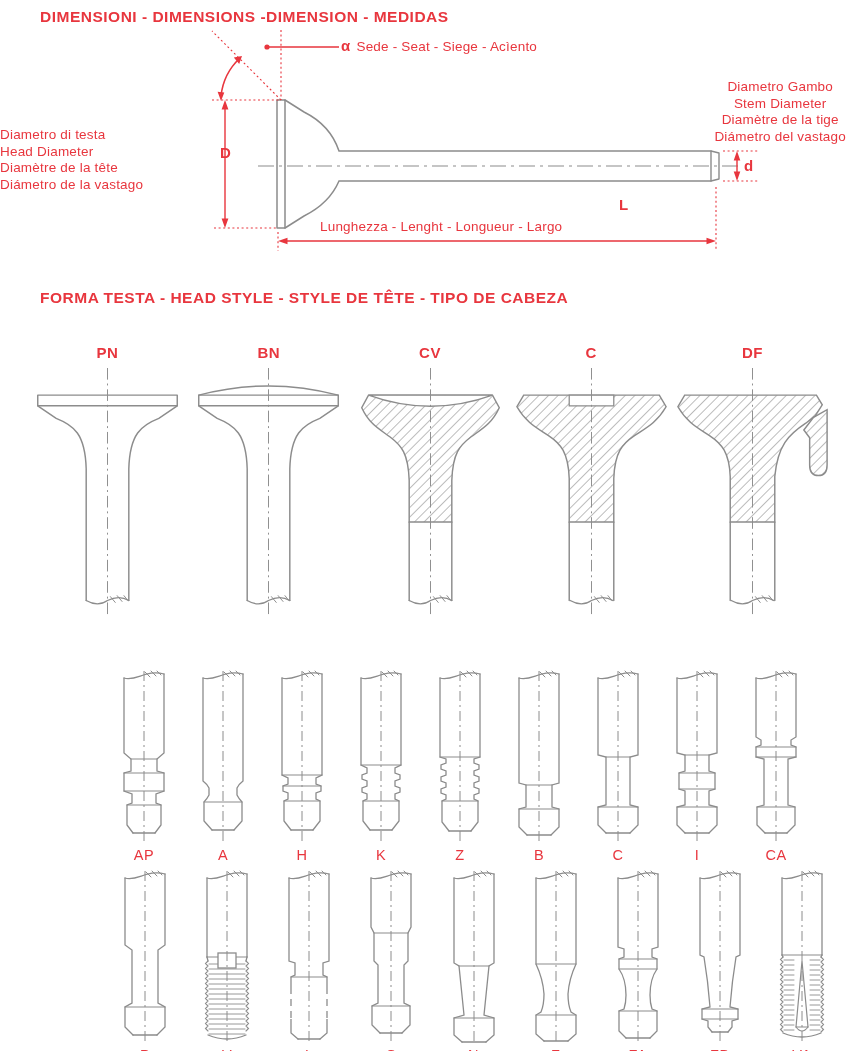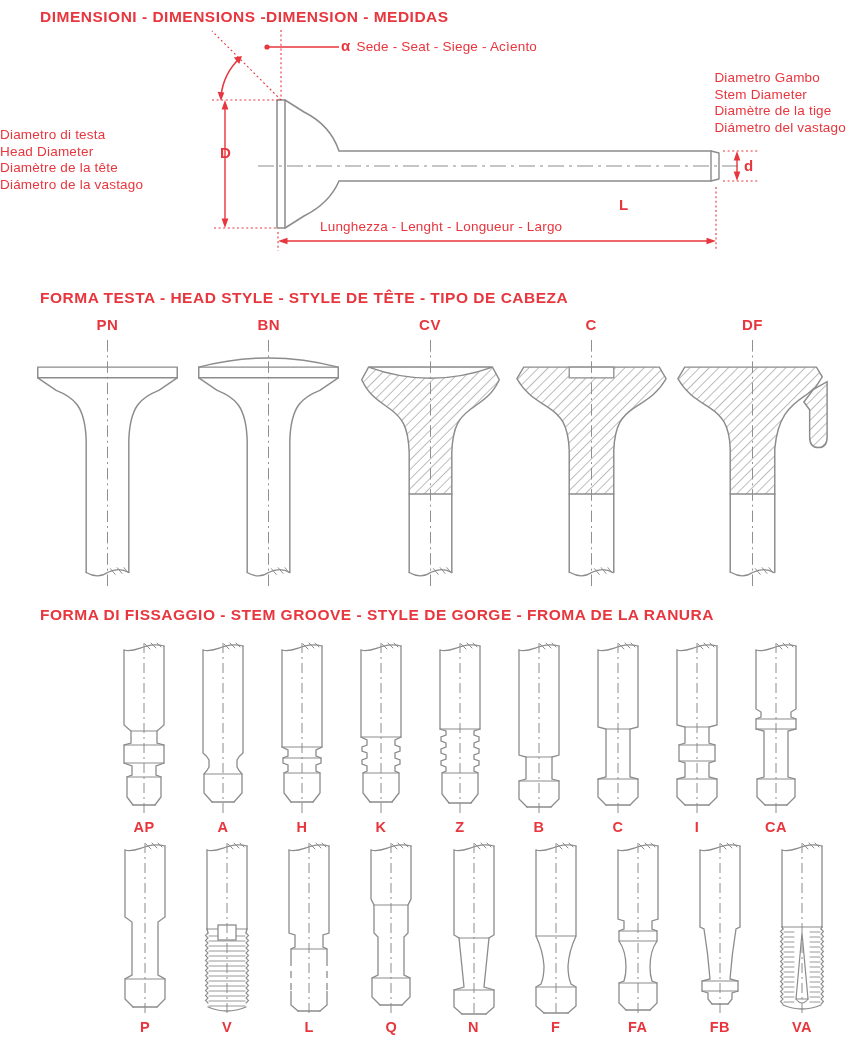--- a/index.html
+++ b/index.html
@@ -4,24 +4,24 @@
 <style>
   :root{ --red:#E8363E; --gray:#8C8C8C; }
   html,body{margin:0;padding:0;background:#fff;}
   .page{position:relative;width:860px;height:1051px;background:#fff;overflow:hidden;
         font-family:"Liberation Sans", sans-serif;}
   .title{position:absolute;color:var(--red);font-weight:700;font-size:15.5px;letter-spacing:.5px;white-space:nowrap;}
   .ann{position:absolute;color:var(--red);font-size:13.5px;line-height:16.5px;letter-spacing:.2px;white-space:nowrap;}
   .sym{position:absolute;color:var(--red);font-weight:700;font-size:15px;}
   .alpha-row{display:flex;align-items:baseline;}
   .alpha-row .asym{font-weight:700;font-size:15px;margin-right:6px;}
-  .row{position:absolute;display:flex;justify-content:space-between;}
+  .row{position:absolute;display:flex;justify-content:space-between;margin-top:28px;}
   .fig{display:flex;flex-direction:column;align-items:center;}
   .hlabel{color:var(--red);font-weight:700;font-size:15px;height:18px;letter-spacing:.5px;}
-  .slabel{color:var(--red);font-weight:700;font-size:14.5px;margin-top:2px;letter-spacing:.5px;}
+  .slabel{color:var(--red);font-weight:400;font-size:14.5px;margin-top:2px;letter-spacing:.5px;}
   svg{display:block;}
 </style>
 </head>
 <body>
 
 <div class="page">
 
   <div class="title" style="left:40px;top:8px">DIMENSIONI - DIMENSIONS -DIMENSION - MEDIDAS</div>
 
   <svg id="dim-svg" width="860" height="270" viewBox="0 0 860 270" style="position:absolute;left:0;top:0">
@@ -43,21 +43,21 @@
   </div>
 
   <div class="ann" style="left:0;width:216px;top:127px;text-align:left">
     <div>Diametro di testa</div>
     <div>Head Diameter</div>
     <div>Diamètre de la tête</div>
     <div>Diámetro de la vastago</div>
   </div>
   <div class="sym" style="left:220px;top:144px">D</div>
 
-  <div class="ann" style="right:14px;top:70px;text-align:left">
+  <div class="ann" style="right:14px;top:79px;text-align:center">
     <div>Diametro Gambo</div>
     <div>Stem Diameter</div>
     <div>Diamètre de la tige</div>
     <div>Diámetro del vastago</div>
   </div>
   <div class="sym" style="left:744px;top:157px">d</div>
 
   <div class="sym" style="left:619px;top:196px">L</div>
   <div class="ann" style="left:320px;width:356px;top:219px;text-align:left">Lunghezza - Lenght - Longueur - Largo</div>
 
@@ -139,21 +139,20 @@
           <path d="M10,34 H146 L152,44 L145,55 L135,63 C117,75 106,86 103,118 L103,165 L57,165 L57,118 C56,93 48,84 36,76 C24,68 13,63 3,46 Z" fill="url(#hp-DF)" stroke="#8C8C8C" stroke-width="1.5"></path>
           <path d="M143,57 L157,49 L157,106 Q157,117 148,117 Q139,117 139,106 L139,78 L133,70 Z" fill="url(#hp-DF)" stroke="#8C8C8C" stroke-width="1.5"></path>
           <path d="M57,165 V246 M103,165 V246" fill="none" stroke="#8C8C8C" stroke-width="1.5" stroke-linecap="round"></path>
           <path d="M58,246 Q70,253 80,246 Q92,240 102,246" fill="none" stroke="#8C8C8C" stroke-width="1.4" stroke-linecap="round"></path>
           <path d="M83,242 l5,6 M90,241 l5,6 M97,241 l4,5" fill="none" stroke="#8C8C8C" stroke-width="1" stroke-linecap="round"></path>
           <path d="M80,6 V262" stroke="#8C8C8C" stroke-width="1" fill="none" stroke-dasharray="12 4 2 4"></path>
         </svg>
       </div>
     </div>
 
-  <div class="title" style="left:40px;top:606px">FORMA DI FISSAGGIO - STEM GROOVE - STYLE DE GORGE - FROMA DE LA RANURA</div>
   <div id="stem-row-1" class="row" style="left:112px;right:52px;top:641px">
       <div class="fig">
         <svg width="64" height="176" viewBox="0 0 64 176">
           <path d="M12,9 L12,84 L19,90 L19,102 L12,104 L12,122 L20,125 L20,134 L15,136 L15,156 L21,164" fill="none" stroke="#8C8C8C" stroke-width="1.3" stroke-linecap="round"></path>
           <path d="M52,5 L52,84 L45,90 L45,102 L52,104 L52,122 L44,125 L44,134 L49,136 L49,156 L43,164" fill="none" stroke="#8C8C8C" stroke-width="1.3" stroke-linecap="round"></path>
           <path d="M21,164 L43,164" fill="none" stroke="#8C8C8C" stroke-width="1.3" stroke-linecap="round"></path>
           <path d="M19,90 H45" fill="none" stroke="#8C8C8C" stroke-width="1.2" stroke-linecap="round"></path>
           <path d="M12,104 H52" fill="none" stroke="#8C8C8C" stroke-width="1.2" stroke-linecap="round"></path>
           <path d="M12,122 H52" fill="none" stroke="#8C8C8C" stroke-width="1.2" stroke-linecap="round"></path>
           <path d="M15,136 H49" fill="none" stroke="#8C8C8C" stroke-width="1.2" stroke-linecap="round"></path>

